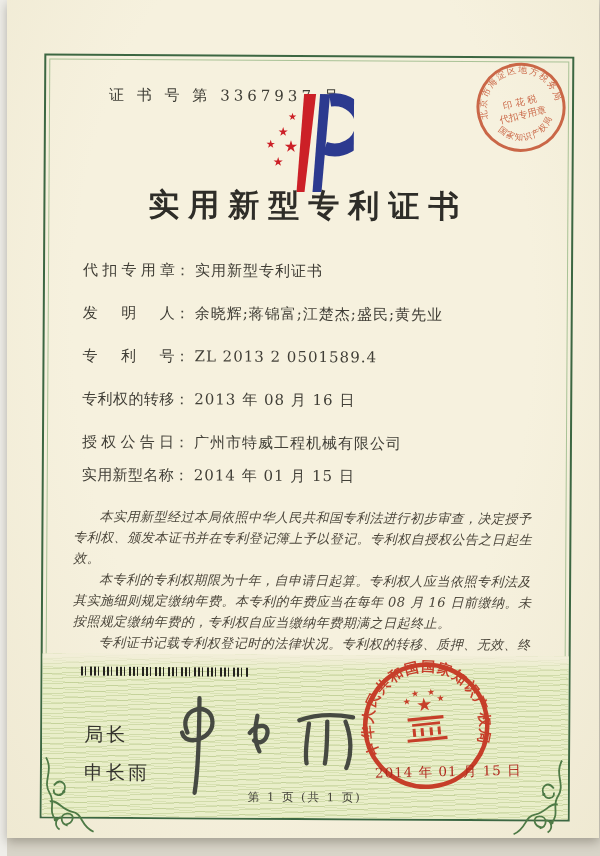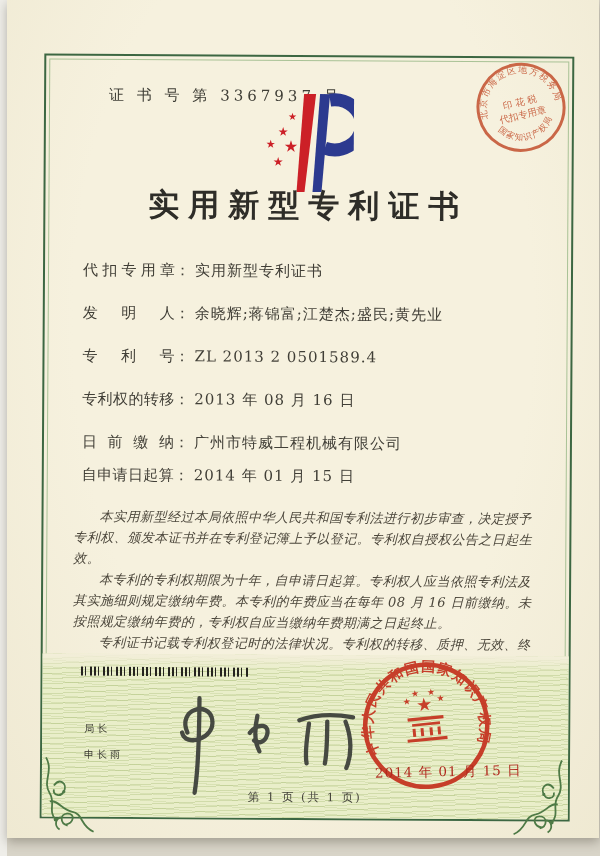--- a/index.html
+++ b/index.html
@@ -38,21 +38,21 @@
         background-image:repeating-linear-gradient(177deg, rgba(150,175,95,.30) 0 1px, rgba(0,0,0,0) 1px 5px),
                          repeating-linear-gradient(184deg, rgba(150,175,95,.20) 0 1px, rgba(0,0,0,0) 1px 7px);}
   .band::before{content:"";position:absolute;left:0;top:0;width:100%;height:16px;
         background:linear-gradient(#f3eeda, rgba(243,238,218,0));}
 
   .barcode{position:absolute;left:38px;top:611px;width:168px;height:9px;
         background:repeating-linear-gradient(90deg,#25241f 0 2px,rgba(0,0,0,0) 2px 4px,#25241f 4px 5px,
                    rgba(0,0,0,0) 5px 9px,#25241f 9px 11px,rgba(0,0,0,0) 11px 13px);}
 
   .official{position:absolute;left:42px;top:666px;font-family:Liberation Serif, serif;
-            font-size:10px;color:#35342e;letter-spacing:3px;}
+            font-size:19px;color:#35342e;letter-spacing:3px;}
   .official div{margin-bottom:12px;}
 
   .signature{position:absolute;left:113px;top:633px;width:215px;height:108px;opacity:.92;}
 
   .office-seal{position:absolute;left:317px;top:601px;width:134px;height:134px;
                transform:rotate(-6deg);opacity:.93;}
   .issue-date{position:absolute;left:333px;top:705px;width:170px;font-size:13.5px;letter-spacing:1px;
               color:#b02a1e;transform:rotate(-1.5deg);z-index:5;}
 
   .ornament{position:absolute;width:60px;height:78px;}
@@ -108,24 +108,24 @@
       <div class="field-row">
         <span class="field-label">发明人</span><span class="field-colon">：</span><span class="field-value">余晓辉;蒋锦富;江楚杰;盛民;黄先业</span>
       </div>
       <div class="field-row">
         <span class="field-label">专利号</span><span class="field-colon">：</span><span class="field-value">ZL 2013 2 0501589.4</span>
       </div>
       <div class="field-row">
         <span class="field-label">专利权的转移</span><span class="field-colon">：</span><span class="field-value">2013 年 08 月 16 日</span>
       </div>
       <div class="field-row tight">
-        <span class="field-label">日前缴纳</span><span class="field-colon">：</span><span class="field-value">广州市特威工程机械有限公司</span>
-      </div>
-      <div class="field-row">
-        <span class="field-label">自申请日起算</span><span class="field-colon">：</span><span class="field-value">2014 年 01 月 15 日</span>
+        <span class="field-label">授权公告日</span><span class="field-colon">：</span><span class="field-value">广州市特威工程机械有限公司</span>
+      </div>
+      <div class="field-row">
+        <span class="field-label">实用新型名称</span><span class="field-colon">：</span><span class="field-value">2014 年 01 月 15 日</span>
       </div>
     </div>
 
     <div class="body-text">
       <p>本实用新型经过本局依照中华人民共和国专利法进行初步审查，决定授予专利权、颁发本证书并在专利登记簿上予以登记。专利权自授权公告之日起生效。</p>
       <p>本专利的专利权期限为十年，自申请日起算。专利权人应当依照专利法及其实施细则规定缴纳年费。本专利的年费应当在每年 08 月 16 日前缴纳。未按照规定缴纳年费的，专利权自应当缴纳年费期满之日起终止。</p>
       <p>专利证书记载专利权登记时的法律状况。专利权的转移、质押、无效、终止、恢复和专利权人的姓名或名称、国籍、地址变更等事项记载在专利登记簿上。</p>
     </div>
 
     <div class="band"></div>

